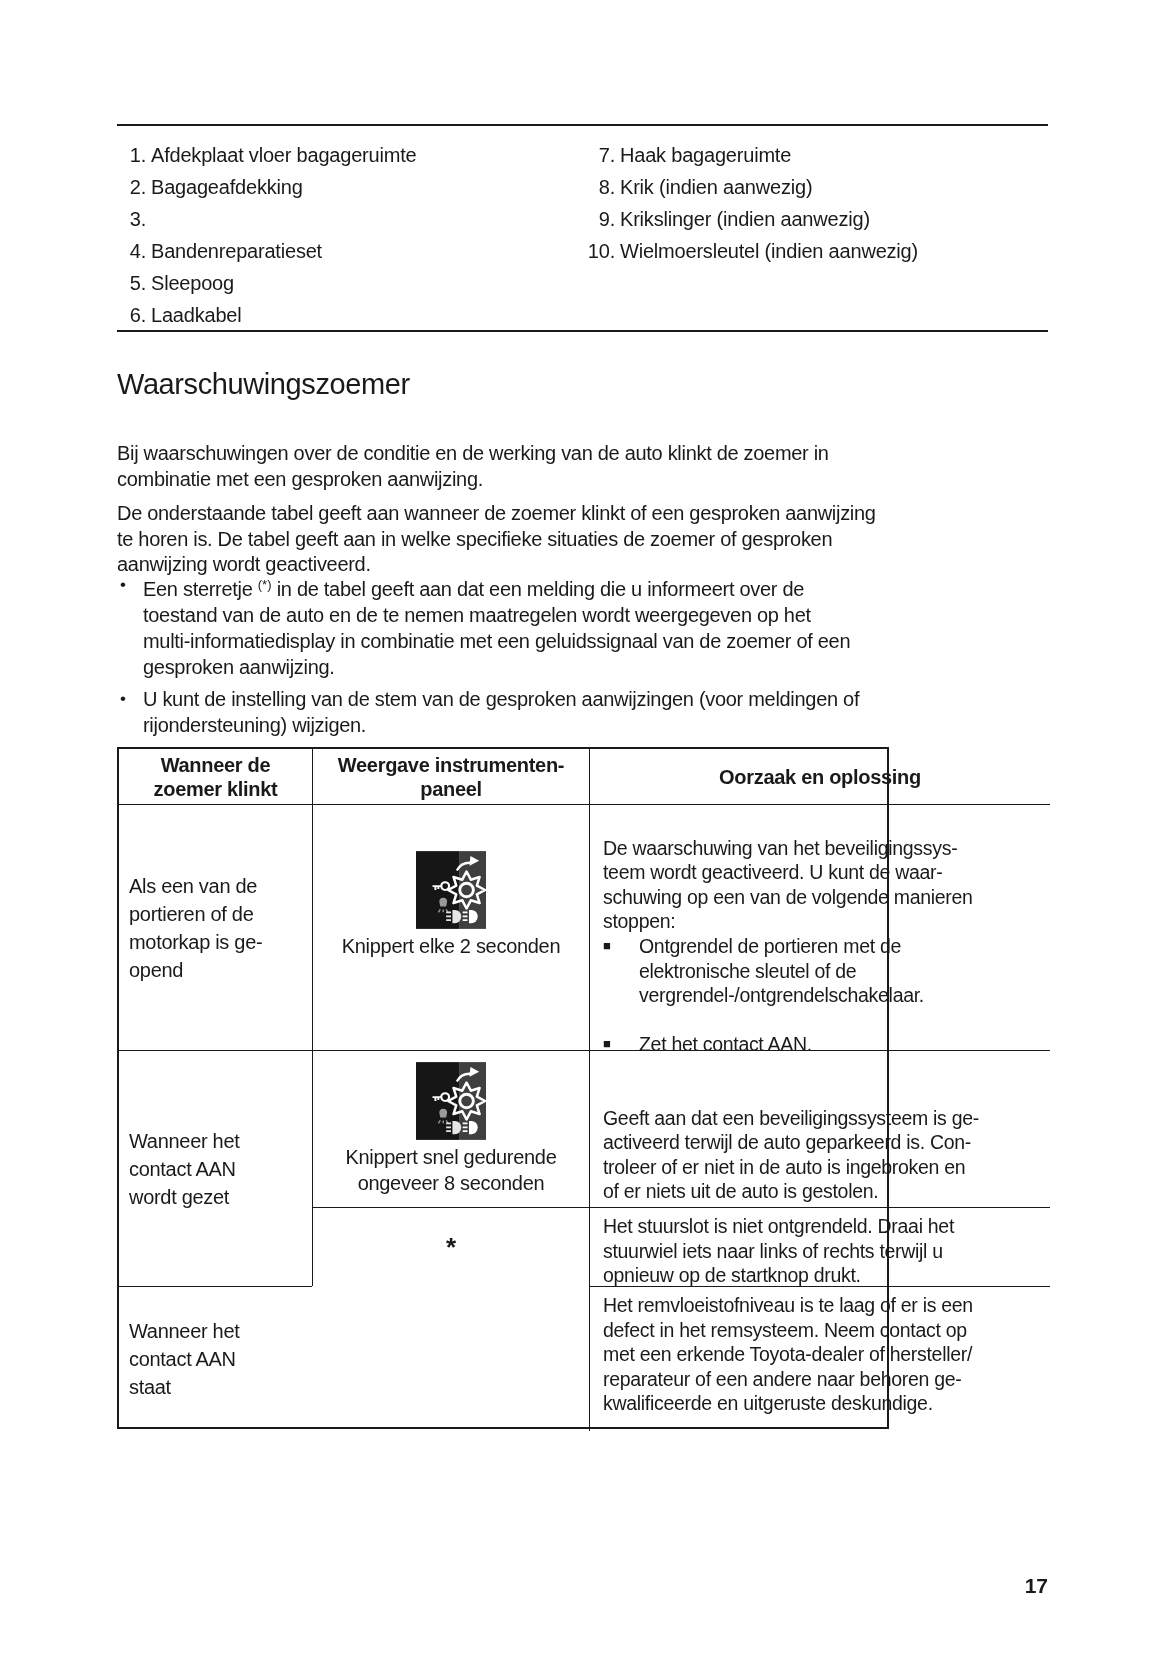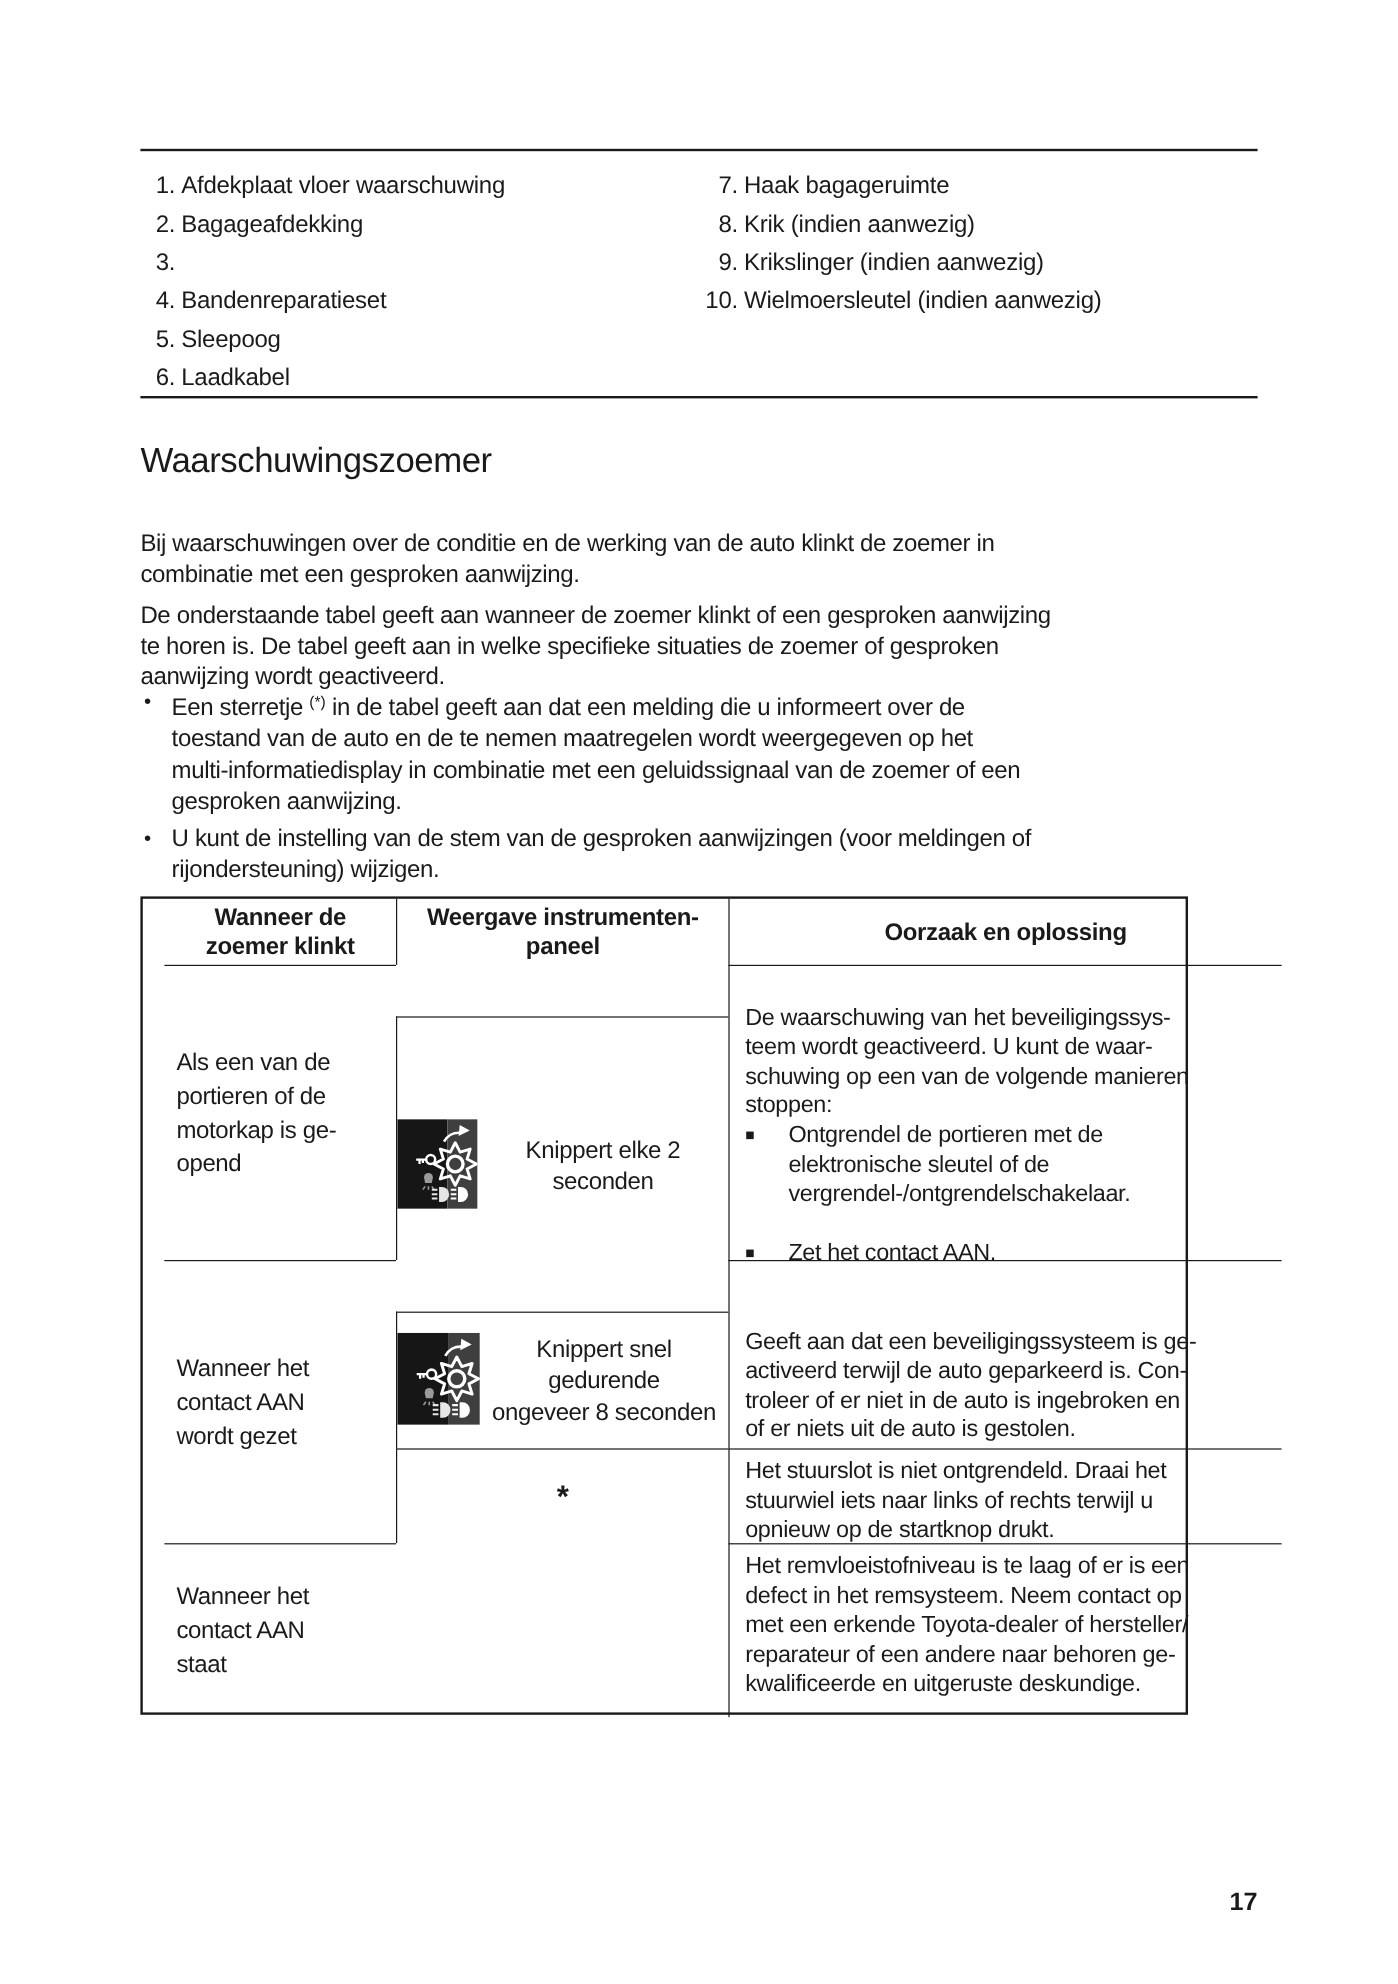--- a/index.html
+++ b/index.html
@@ -33,37 +33,36 @@
   .bullet{position:absolute;left:117px;width:931px;display:flex;}
   .bullet1{top:572px;}
   .bullet2{top:686px;}
   .bullet-marker{width:23px;font-size:17px;line-height:26px;padding-left:3px;}
   .bullet-text{flex:1;font-size:20px;line-height:26px;letter-spacing:-0.3px;white-space:pre-line;}
   sup.star{font-size:13px;vertical-align:7px;letter-spacing:0;}
 
   
   .tbl{
     position:absolute;left:117px;top:747px;
-    width:873px;height:682px;
+    width:772px;height:682px;
     display:grid;
     grid-template-columns:193px 277px 461px;
     grid-template-rows:55px 246px 157px 79px 145px;
     border:2px solid #1a1a1a;
     box-sizing:border-box;
-    padding-left:18px;
   }
   .cell{border-left:1.5px solid #1a1a1a;border-top:1.5px solid #1a1a1a;box-sizing:border-box;overflow:hidden;}
   .no-bl{border-left:none;}
   .no-bt{border-top:none;}
   .th{font-weight:bold;display:flex;align-items:center;justify-content:center;
       text-align:center;white-space:pre-line;font-size:20px;line-height:24px;letter-spacing:-0.3px;}
   .when{display:flex;align-items:center;padding:0 6px 0 10px;
         white-space:pre-line;font-size:20px;line-height:28px;letter-spacing:-0.3px;}
-  .disp{display:flex;align-items:center;justify-content:center;
-        text-align:center;white-space:pre-line;font-size:20px;line-height:26px;letter-spacing:-0.3px;margin-top:43px;}
+  .disp{display:flex;flex-direction:column;align-items:center;justify-content:center;
+        text-align:center;white-space:pre-line;font-size:20px;line-height:26px;letter-spacing:-0.3px;}
   .disp-r1{justify-content:flex-start;padding-top:46px;}
   .cause{padding:6px 10px 6px 13px;white-space:pre-line;font-size:19.5px;line-height:24.6px;letter-spacing:-0.3px;}
   .cause-item{display:flex;white-space:normal;}
   .cause-item .sq{width:36px;font-size:13px;line-height:24.6px;flex:none;}
   .cause-item .ci-text{flex:1;white-space:pre-line;}
   .star-cell{display:flex;align-items:center;justify-content:center;font-size:26px;font-weight:bold;}
   .sec-display{width:70px;height:78px;margin-bottom:4px;}
   .brake-svg{width:100px;height:72px;margin-bottom:2px;}
 
   .pagenum{position:absolute;right:117px;top:1574px;font-size:21px;font-weight:bold;}
@@ -101,21 +100,21 @@
 </svg>
 
 <div class="page">
 
   <div class="rule rule-top"></div>
 
   <div class="parts">
     <div class="parts-col parts-col-left">
       <div class="pl-item">
           <span class="pl-num">1.</span>
-          <span class="pl-label">Afdekplaat vloer waarschuwing</span>
+          <span class="pl-label">Afdekplaat vloer bagageruimte</span>
         </div>
       <div class="pl-item">
           <span class="pl-num">2.</span>
           <span class="pl-label">Bagageafdekking</span>
         </div>
       <div class="pl-item">
           <span class="pl-num">3.</span>
         </div>
       <div class="pl-item">
           <span class="pl-num">4.</span>

